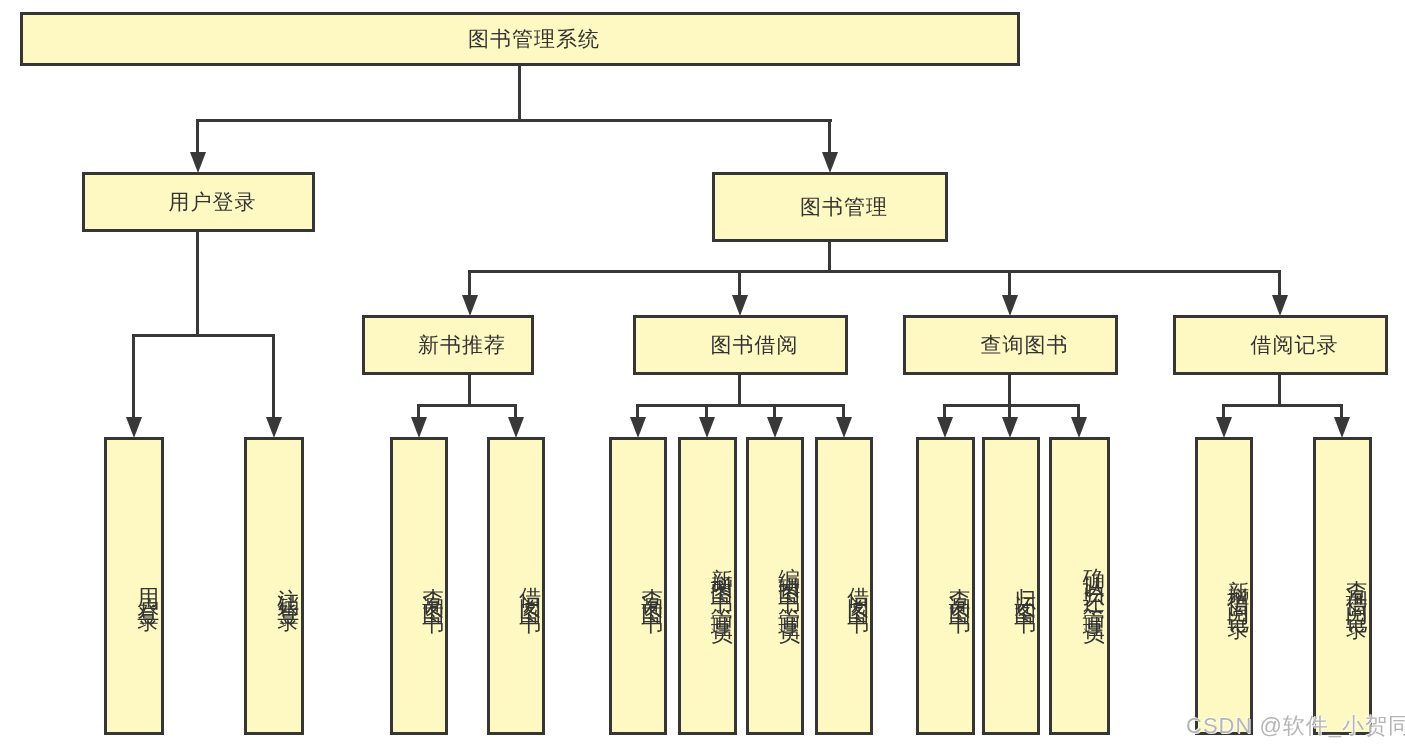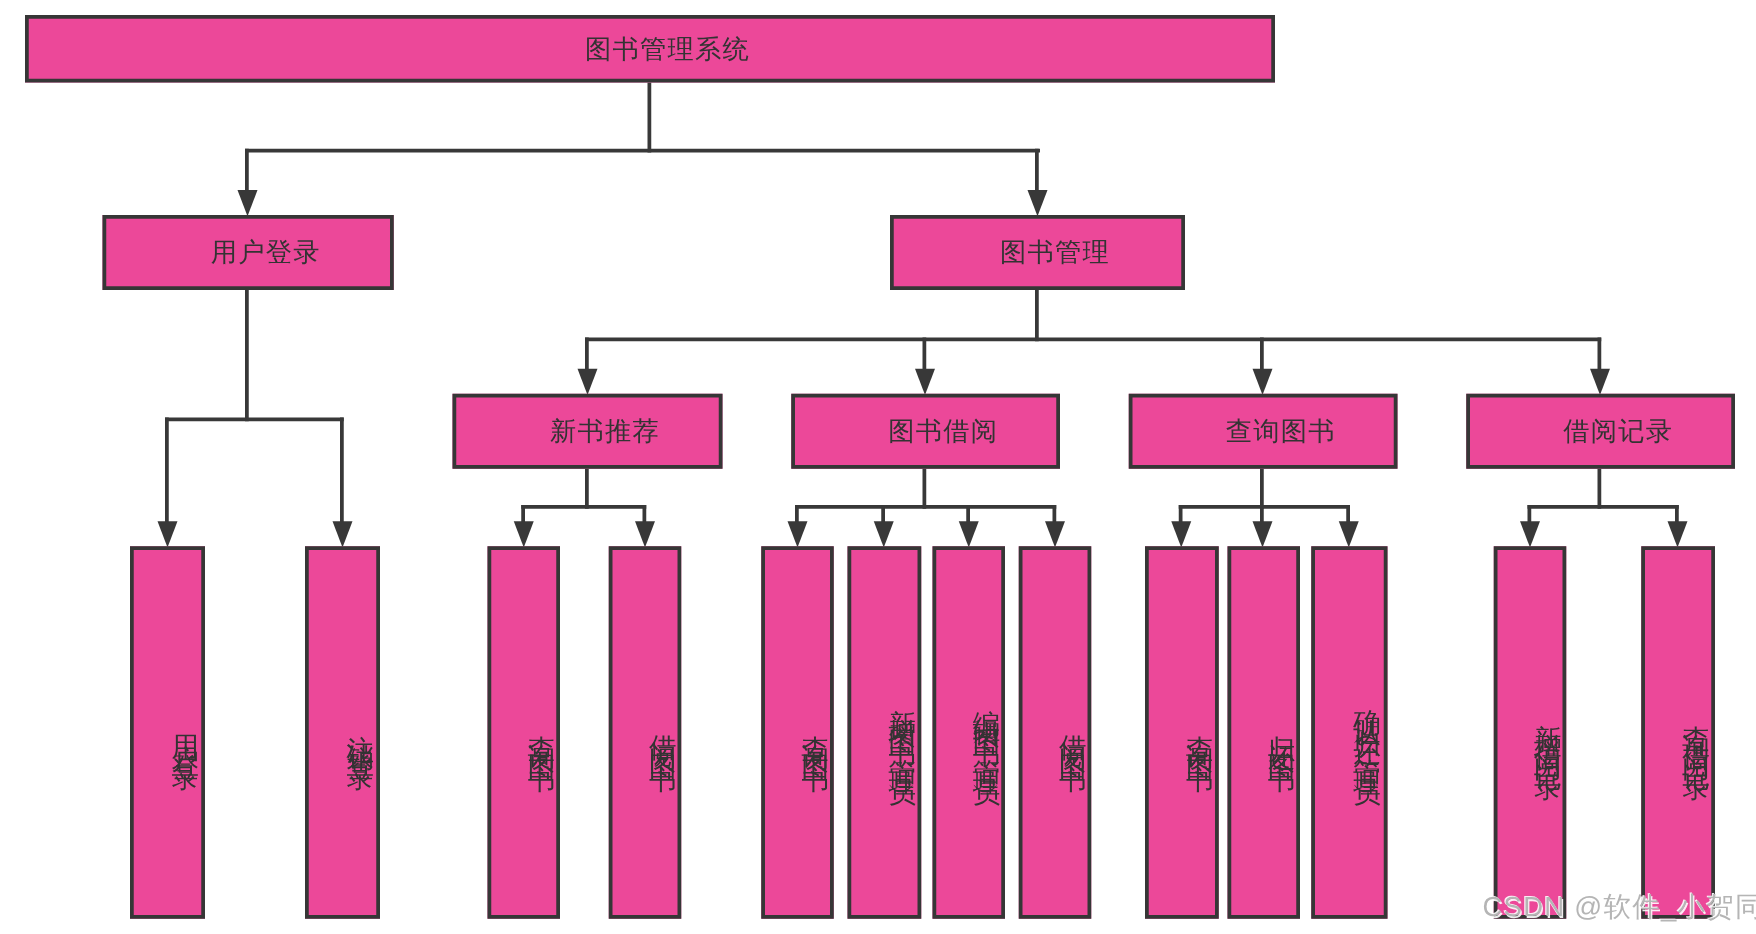--- a/index.html
+++ b/index.html
@@ -12,21 +12,21 @@
     width: 1405px;
     height: 747px;
     background: #ffffff;
     overflow: hidden;
   }
   
   .box {
     position: absolute;
     box-sizing: border-box;
     border: 3px solid #363636;
-    background: #ec4899;
+    background: #fef9c3;
     display: flex;
     align-items: center;
     justify-content: center;
     color: #333333;
     padding-left: 28px;
   }
   .box.h { font-size: 21px; letter-spacing: 1px; }
   .box.v span {
     writing-mode: vertical-rl;
     text-orientation: mixed;
@@ -136,25 +136,25 @@
     <div class="arr" style="left:1334px;top:417px;"></div>
   </div>
 
   <div class="box h" style="left:20px;top:12px;width:1000px;height:54px;">
     <span>图书管理系统</span>
   </div>
 
   <div class="box h" style="left:82px;top:172px;width:233px;height:60px;">
     <span>用户登录</span>
   </div>
-  <div class="box h" style="left:712px;top:172px;width:236px;height:60px;">
+  <div class="box h" style="left:712px;top:172px;width:236px;height:70px;">
     <span>图书管理</span>
   </div>
 
-  <div class="box h" style="left:362px;top:315px;width:216px;height:60px;">
+  <div class="box h" style="left:362px;top:315px;width:172px;height:60px;">
     <span>新书推荐</span>
   </div>
   <div class="box h" style="left:633px;top:315px;width:215px;height:60px;">
     <span>图书借阅</span>
   </div>
   <div class="box h" style="left:903px;top:315px;width:215px;height:60px;">
     <span>查询图书</span>
   </div>
   <div class="box h" style="left:1173px;top:315px;width:215px;height:60px;">
     <span>借阅记录</span>

